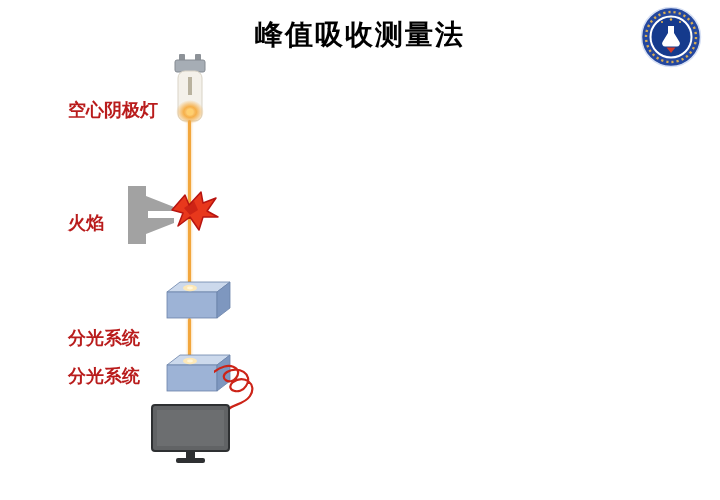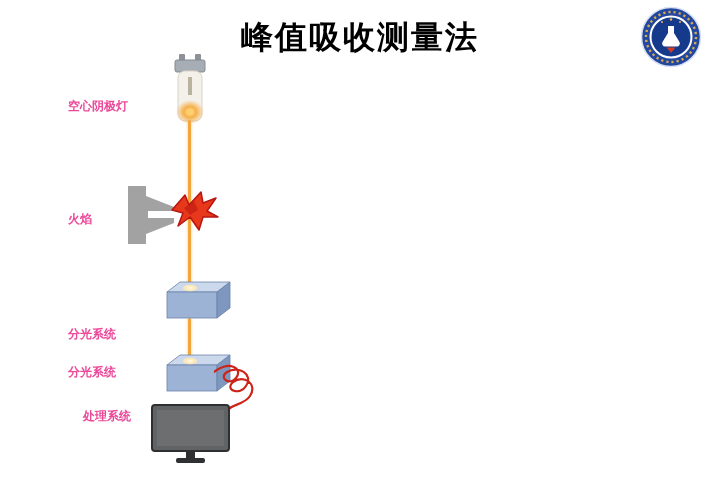--- a/index.html
+++ b/index.html
@@ -2,25 +2,25 @@
 <html style="--beam: #f2a63c; --beam-glow: #ffd98a; --burner: #a2a2a2; --flame-red: #e8381c; --flame-dark: #b81410; --box-front: #9db3d6; --box-top: #ccd9ec; --box-side: #7e97bf; --box-edge: #6b83aa; --monitor: #616365; --monitor-dark: #2e3032; --cable: #cc2418; --logo-blue: #24479e; --logo-inner: #153a8c; --logo-gold: #e8b64c;"><head>
 <meta charset="utf-8">
 <style>
   html,body{margin:0;padding:0;background:#fff;}
   .stage{
     position:relative;width:720px;height:500px;background:#ffffff;
     overflow:hidden;font-family:"Liberation Sans","DejaVu Sans",sans-serif;
   }
   .title{
     position:absolute;top:16px;left:0;width:100%;text-align:center;
-    font-size:32px;font-weight:bold;color:#000;letter-spacing:2px;
+    font-size:28px;font-weight:bold;color:#000;letter-spacing:2px;
   }
   .logo{position:absolute;left:640px;top:6px;width:62px;height:62px;}
   .label{
-    position:absolute;font-size:12px;font-weight:bold;color:#ec4899;white-space:nowrap;
+    position:absolute;font-size:18px;font-weight:bold;color:#b91c1c;white-space:nowrap;
   }
   .lamp-label{left:68px;top:98px;}
   .flame-label{left:68px;top:211px;}
   .spectro-label{left:68px;top:290px;margin-top:36px;}
   .detector-label{left:68px;top:364px;}
   .data-label{left:72px;top:406px;width:70px;text-align:center;white-space:normal;line-height:21px;}
   .beam{
     position:absolute;width:3px;background:var(--beam,#f2a63c);border-radius:2px;
     box-shadow:0 0 3px rgba(242,166,60,.7);
   }
@@ -106,16 +106,15 @@
     <rect x="6" y="6" width="67" height="36" fill="#6c6e70"></rect>
     <rect x="35" y="47" width="9" height="7" style="fill:var(--monitor-dark)"></rect>
     <rect x="25" y="54" width="29" height="5" rx="2" style="fill:var(--monitor-dark)"></rect>
   </svg>
 
   <div class="label lamp-label">空心阴极灯</div>
   <div class="label flame-label">火焰</div>
   <div class="label spectro-label">分光系统</div>
   <div class="label detector-label">分光系统</div>
   <div class="label data-label">
-    <div>处理系统</div>
   </div>
 
 </div>
 
 </body></html>

